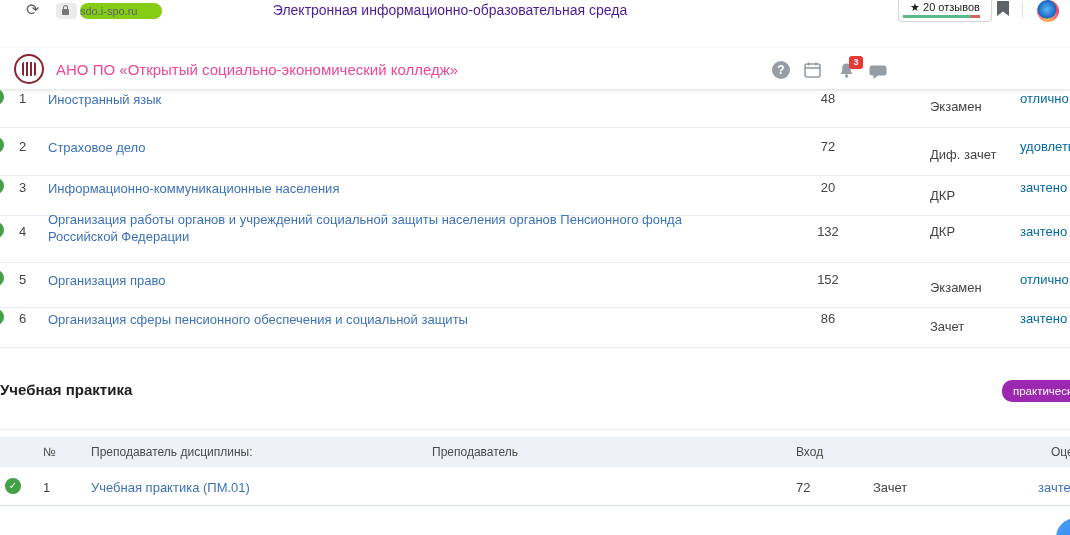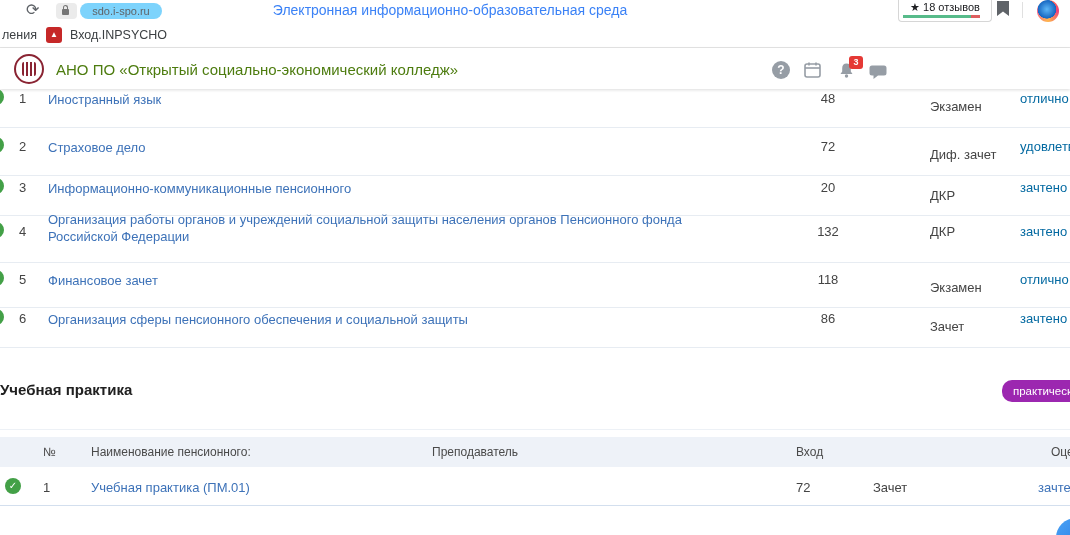--- a/index.html
+++ b/index.html
@@ -4,23 +4,23 @@
 <style>
   html,body{margin:0;padding:0;background:#fff;}
   .page{position:relative;width:1070px;height:535px;overflow:hidden;background:#fff;
         font-family:"Liberation Sans",sans-serif;color:#3f3f3f;}
   
   .chrome{position:absolute;left:0;top:0;width:1070px;height:22px;background:#fff;}
   .reload{position:absolute;left:26px;top:0;font-size:16px;color:#5f6368;cursor:pointer;}
   .lockchip{position:absolute;left:56px;top:3px;width:21px;height:16px;background:#ebebeb;border-radius:4px;}
   .lockglyph{position:absolute;left:6px;top:6px;width:7px;height:6px;background:#757575;border-radius:1px;}
   .lockglyph:before{content:"";position:absolute;left:1px;top:-4px;width:3px;height:4px;border:1.5px solid #757575;border-bottom:none;border-radius:3px 3px 0 0;}
-  .urlpill{position:absolute;left:80px;top:3px;width:82px;height:16px;background:#7dd3fc;border-radius:8px;
-           font-size:11px;line-height:16px;text-align:center;color:#5f6368;}
-  .pagetitle{position:absolute;left:175px;top:2px;width:550px;text-align:center;font-size:14px;color:#3b82f6;white-space:nowrap;}
+  .urlpill{position:absolute;left:80px;top:3px;width:82px;height:16px;background:#84cc16;border-radius:8px;
+           font-size:11px;line-height:16px;color:#5f6368;}
+  .pagetitle{position:absolute;left:175px;top:2px;width:550px;text-align:center;font-size:14px;color:#4c1d95;white-space:nowrap;}
   .reviews{position:absolute;left:898px;top:-5px;width:92px;height:26px;border:1px solid #d6d6d6;border-top:none;
            border-radius:0 0 4px 4px;background:#fff;}
   .reviews .txt{position:absolute;left:0;top:6px;width:100%;text-align:center;font-size:11px;color:#202124;white-space:nowrap;}
   .ratingbar{position:absolute;left:4px;bottom:3px;height:3px;width:68px;background:#57bb8a;}
   .ratingbar-red{position:absolute;left:72px;bottom:3px;height:3px;width:9px;background:#dd5f5f;}
   .chromediv{position:absolute;left:1022px;top:2px;width:1px;height:16px;background:#e0e0e0;}
   .bmflag{position:absolute;left:997px;top:1px;width:12px;height:15px;background:#5f6368;
           clip-path:polygon(0 0,100% 0,100% 100%,50% 70%,0 100%);}
   .avatar{position:absolute;left:1037px;top:0;width:22px;height:22px;border-radius:50%;
           background:radial-gradient(circle at 45% 42%, #5db6f7 0%, #1565c0 52%, rgba(0,0,0,0) 54%),
@@ -29,21 +29,21 @@
   .bmbar{position:absolute;left:0;top:22px;width:1070px;height:25px;background:#fff;border-bottom:1px solid #e6e6e6;}
   .bmtext1{position:absolute;left:2px;top:6px;font-size:12.5px;color:#3c4043;}
   .favicon{position:absolute;left:46px;top:5px;width:16px;height:16px;background:#c62828;border-radius:3px;
            color:#fff;font-size:8px;line-height:16px;text-align:center;}
   .bmtext2{position:absolute;left:70px;top:6px;font-size:12.5px;color:#3c4043;}
   
   .sitehdr{position:absolute;left:0;top:48px;width:1070px;height:41px;background:#fff;box-shadow:0 1px 3px rgba(0,0,0,.14);}
   .logo{position:absolute;left:14px;top:6px;width:26px;height:26px;border:2px solid #8a2433;border-radius:50%;background:#fff;}
   .logo-inner{position:absolute;left:6px;top:6px;width:14px;height:14px;
               background:repeating-linear-gradient(90deg,#8a2433 0 2px,#fff 2px 4px);border-radius:2px;}
-  .collegename{position:absolute;left:56px;top:13px;font-size:15px;color:#4d7c0f;white-space:nowrap;}
+  .collegename{position:absolute;left:56px;top:13px;font-size:15px;color:#ec4899;white-space:nowrap;}
   .hico{position:absolute;top:13px;}
   .helpico{left:772px;width:18px;height:18px;border-radius:50%;background:#969da5;color:#fff;
            font-size:12px;font-weight:bold;line-height:18px;text-align:center;}
   .calico{left:804px;top:14px;}
   .bellico{left:838px;top:14px;}
   .chatico{left:869px;top:17px;}
   .bellbadge{position:absolute;left:849px;top:8px;width:14px;height:13px;background:#e53935;border-radius:3px;
              color:#fff;font-size:9px;font-weight:bold;line-height:13px;text-align:center;}
   
   .urow{position:absolute;left:0;width:1070px;height:0;font-size:13px;}
@@ -81,34 +81,29 @@
 <div class="page">
 
   <div class="chrome">
     <span class="reload">⟳</span>
     <span class="lockchip">
         <span class="lockglyph"></span>
       </span>
     <span class="urlpill">sdo.i-spo.ru</span>
     <span class="pagetitle">Электронная информационно-образовательная среда</span>
     <span class="reviews">
-      <span class="txt">★ 18 отзывов</span>
+      <span class="txt">★ 20 отзывов</span>
       <span class="ratingbar"></span>
       <span class="ratingbar-red"></span>
     </span>
     <span class="chromediv"></span>
     <span class="bmflag"></span>
     <span class="avatar"></span>
   </div>
 
-  <div class="bmbar">
-    <span class="bmtext1">ления</span>
-    <span class="favicon">▲</span>
-    <span class="bmtext2">Вход.INPSYCHO</span>
-  </div>
 
   <div class="sitehdr">
     <span class="logo">
         <span class="logo-inner"></span>
       </span>
     <span class="collegename">АНО ПО «Открытый социально-экономический колледж»</span>
     <span class="hico helpico">?</span>
     <span class="hico calico">
       <svg width="17" height="16" viewBox="0 0 17 16">
           <rect x="1" y="2" width="15" height="13" rx="2" fill="none" stroke="#969da5" stroke-width="1.6"></rect>
@@ -147,42 +142,42 @@
     <a class="dname">Страховое дело</a>
     <span class="hours">72</span>
     <span class="ctrl">Диф. зачет</span>
     <a class="grade">удовлетворительно</a>
   </div>
   <div class="rdiv" style="top:175px"></div>
 
   <div class="urow" style="top:180px">
     <span class="check">✓</span>
     <span class="num">3</span>
-    <a class="dname">Информационно-коммуникационные пенсионного</a>
+    <a class="dname">Информационно-коммуникационные населения</a>
     <span class="hours">20</span>
     <span class="ctrl">ДКР</span>
     <a class="grade">зачтено</a>
   </div>
   <div class="rdiv" style="top:215px"></div>
 
   <div class="urow voff" style="top:211px">
     <span class="check">✓</span>
     <span class="num" style="top:13px">4</span>
     <a class="dname">Организация работы органов и учреждений социальной защиты населения органов Пенсионного фонда Российской Федерации</a>
     <span class="hours">132</span>
     <span class="ctrl">ДКР</span>
     <a class="grade">зачтено</a>
   </div>
   <div class="rdiv" style="top:262px"></div>
 
   <div class="urow" style="top:272px">
     <span class="check">✓</span>
     <span class="num">5</span>
-    <a class="dname">Финансовое зачет</a>
-    <span class="hours">118</span>
+    <a class="dname">Организация право</a>
+    <span class="hours">152</span>
     <span class="ctrl">Экзамен</span>
     <a class="grade">отлично</a>
   </div>
   <div class="rdiv" style="top:307px"></div>
 
   <div class="urow" style="top:311px">
     <span class="check">✓</span>
     <span class="num">6</span>
     <a class="dname">Организация сферы пенсионного обеспечения и социальной защиты</a>
     <span class="hours">86</span>
@@ -190,21 +185,21 @@
     <a class="grade">зачтено</a>
   </div>
   <div class="rdiv" style="top:347px"></div>
 
   <div class="secttitle">Учебная практика</div>
   <div class="badge">практическое</div>
   <div class="ptop"></div>
 
   <div class="phead">
     <span class="ph-num">№</span>
-    <span class="ph-name">Наименование пенсионного:</span>
+    <span class="ph-name">Преподаватель дисциплины:</span>
     <span class="ph-teacher">Преподаватель</span>
     <span class="ph-hours">Вход</span>
     <span class="ph-grade">Оценка</span>
   </div>
 
   <div class="prow">
     <span class="check">✓</span>
     <span class="num">1</span>
     <a class="dname">Учебная практика (ПМ.01)</a>
     <span class="hours">72</span>

